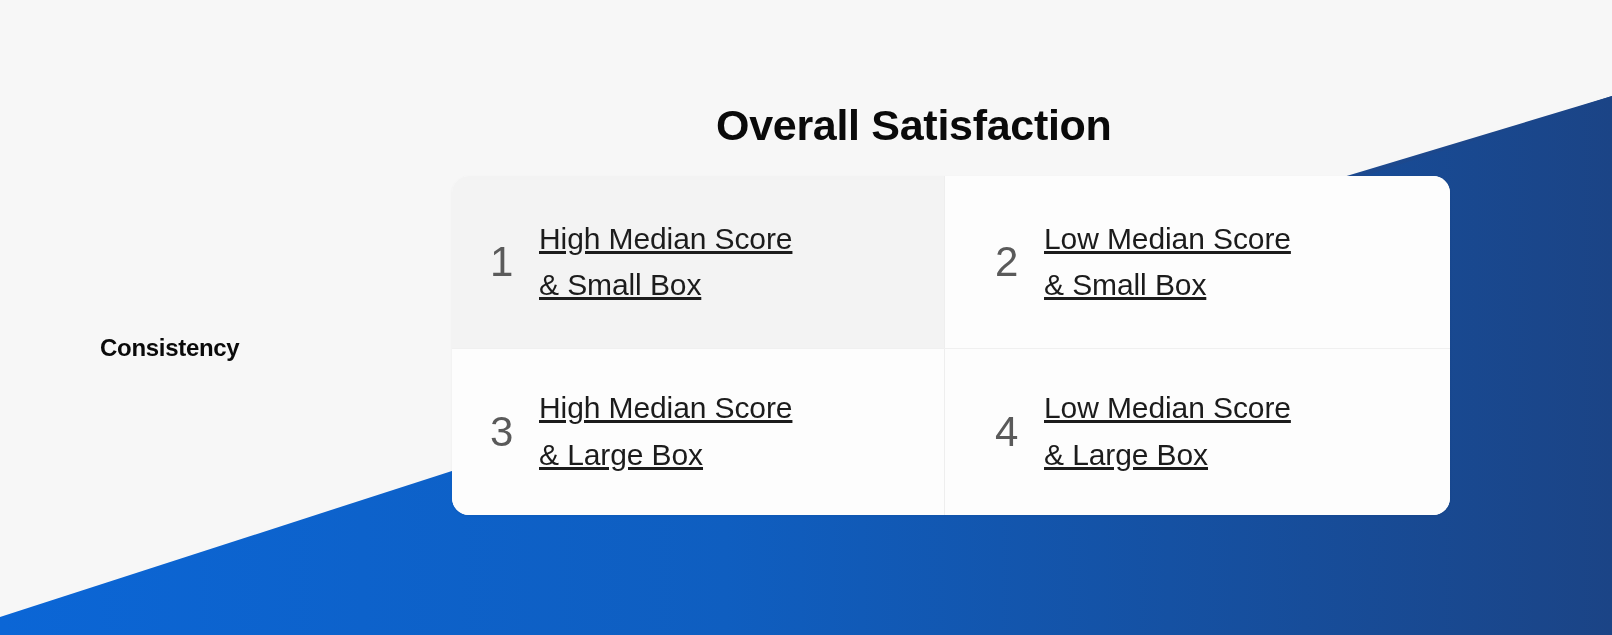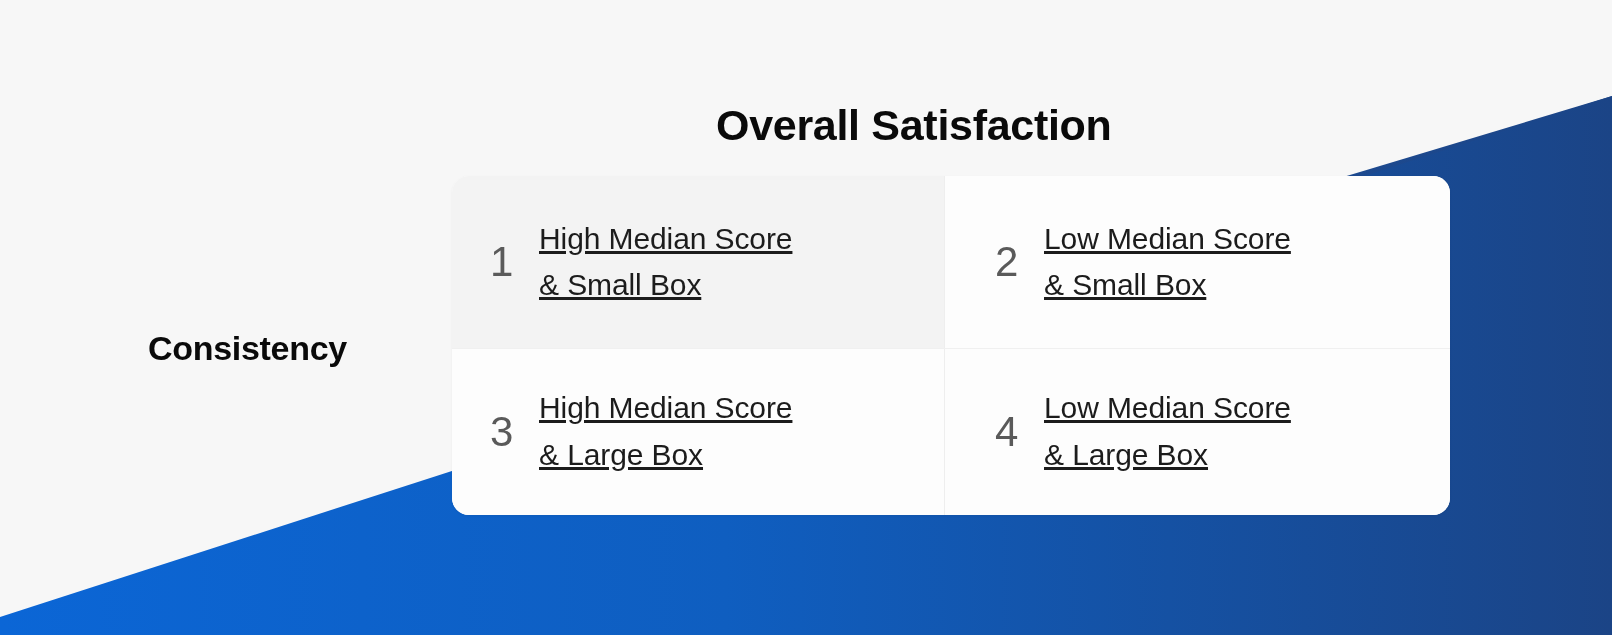--- a/index.html
+++ b/index.html
@@ -46,23 +46,22 @@
     width: 1900px;
     font-size: 43px;
     line-height: 52px;
     text-align: left;
     padding-left: 716px;
     box-sizing: border-box;
   }
   #label-left {
     left: 100px;
     top: 322px;
-    font-size: 34px;
+    font-size: 24px;
     line-height: 52px;
-    margin-left: 48px;
   }
 
   
   #matrix-card {
     position: absolute;
     left: 452px;
     top: 176px;
     width: 998px;
     height: 339px;
     background: #fdfdfd;

